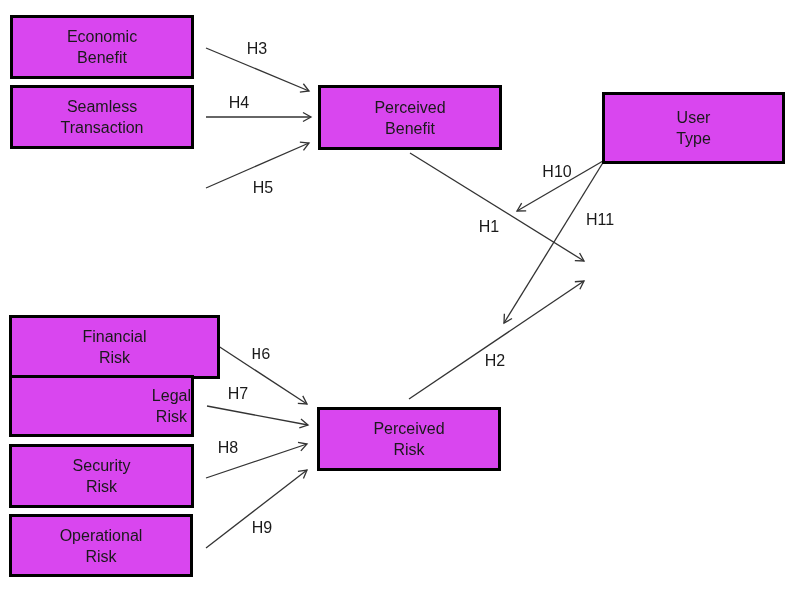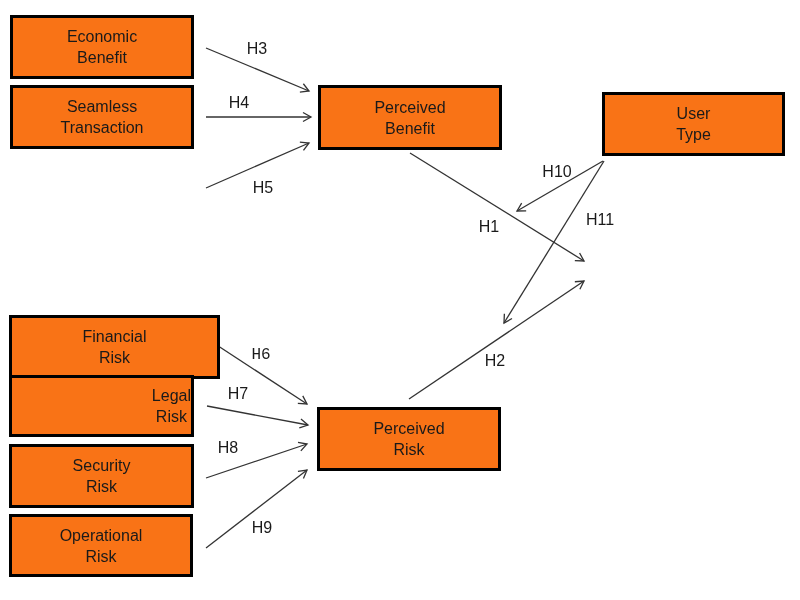--- a/index.html
+++ b/index.html
@@ -28,21 +28,21 @@
     stroke: var(--line, #333333);
     stroke-width: 1.3;
     fill: none;
   }
   .node {
     position: absolute;
     display: flex;
     align-items: center;
     justify-content: center;
     border: 3px solid var(--border, #000000);
-    background: #f97316;
+    background: #d946ef;
     text-align: center;
   }
   .node-label {
     white-space: pre-line;
     font-size: 16px;
     line-height: 21px;
     color: var(--text, #1a1a1a);
   }
   .hlabel {
     position: absolute;
@@ -105,21 +105,21 @@
 
   <div class="node" style="left:318px; top:85px; width:184px; height:65px;">
     <span class="node-label">Perceived
 Benefit</span>
   </div>
   <div class="node" style="left:317px; top:407px; width:184px; height:64px;">
     <span class="node-label">Perceived
 Risk</span>
   </div>
 
-  <div class="node" style="left:602px; top:92px; width:183px; height:64px;">
+  <div class="node" style="left:602px; top:92px; width:183px; height:72px;">
     <span class="node-label">User
 Type</span>
   </div>
 
   <div class="hlabel" style="left:257px; top:49px;">H3</div>
   <div class="hlabel" style="left:239px; top:103px;text-align:center;">H4</div>
   <div class="hlabel" style="left:263px; top:188px;">H5</div>
   <div class="hlabel" style="left:489px; top:227px;">H1</div>
   <div class="hlabel" style="left:495px; top:361px;">H2</div>
   <div class="hlabel" style="left:261px; top:355px;font-family:Liberation Mono, monospace;">H6</div>

